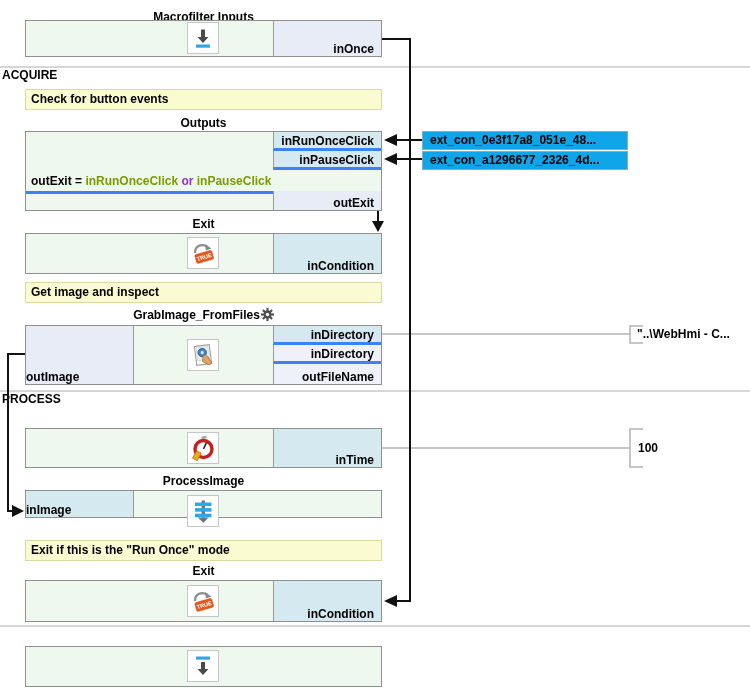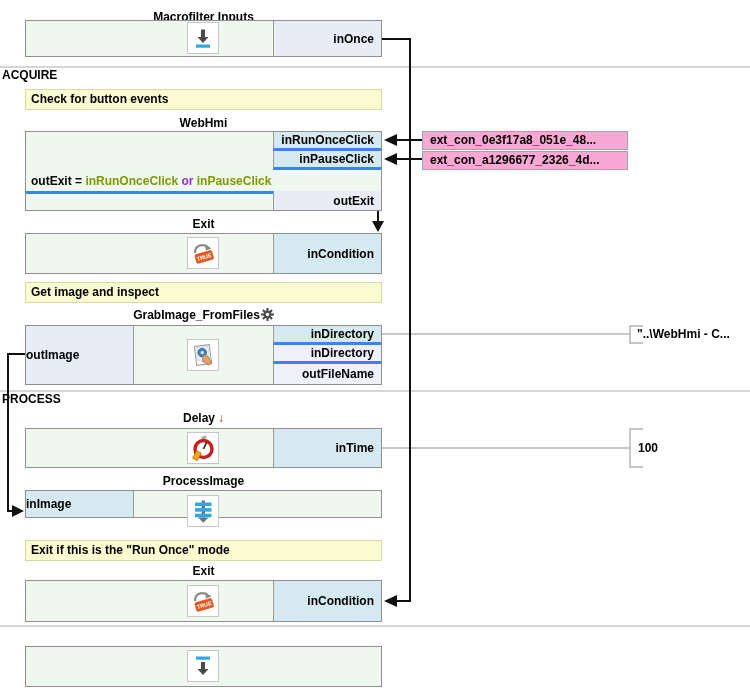--- a/index.html
+++ b/index.html
@@ -6,34 +6,34 @@
   .canvas{
     position:relative;width:750px;height:693px;background:#ffffff;overflow:hidden;
     font-family:"Liberation Sans",sans-serif;font-size:12px;font-weight:bold;color:#000;
   }
   .divider{position:absolute;left:0;width:750px;height:2px;background:#d6d6d6;}
   .section-label{position:absolute;left:2px;height:14px;line-height:14px;}
   .btitle{position:absolute;left:25px;width:357px;text-align:center;height:14px;line-height:14px;white-space:nowrap;}
   .btitle svg{vertical-align:-2px;margin-left:1px;}
   .block{position:absolute;left:25px;width:357px;background:#eef8ee;border:1px solid #8f8f8f;box-sizing:border-box;}
   .iconbox{position:absolute;width:32px;height:32px;background:#fff;border:1px solid #c6c6c6;box-sizing:border-box;display:flex;align-items:center;justify-content:center;}
-  .pr{position:absolute;box-sizing:border-box;display:flex;align-items:center;white-space:nowrap;}
+  .pr{position:absolute;box-sizing:border-box;display:flex;align-items:flex-end;white-space:nowrap;}
   .pr.rt{justify-content:flex-end;padding-right:7px;}
   .pr.lf{justify-content:flex-start;}
   .cyan{background:#d5eaf0;}
   .lav{background:#e8ecf7;}
   .pale{background:#eef1f9;}
   .bl{border-left:1px solid #9a9a9a;}
   .br{border-right:1px solid #9a9a9a;}
   .bb{border-bottom:3px solid #3b82f6;}
   .expr{position:absolute;left:0;right:0;display:flex;align-items:center;padding-left:5px;white-space:pre;}
   .expr .idok{color:#7a9b00;}
   .expr .opor{color:#9b30c9;}
   .comment{position:absolute;left:25px;width:357px;height:21px;background:#fbfbd1;border:1px solid #d9d9a4;box-sizing:border-box;line-height:19px;padding-left:5px;}
-  .extlabel{position:absolute;left:422px;width:206px;height:19px;background:#f9a8d4;border:1px solid #94a8ae;box-sizing:border-box;line-height:17px;padding-left:7px;}
+  .extlabel{position:absolute;left:422px;width:206px;height:19px;background:#0ea5e9;border:1px solid #94a8ae;box-sizing:border-box;line-height:17px;padding-left:7px;}
   .value-text{position:absolute;height:17px;line-height:17px;white-space:nowrap;}
   .overlay{position:absolute;left:0;top:0;z-index:10;pointer-events:none;}
   .dly-arrow{color:#8c3b10;margin-left:3px;}
 </style>
 </head>
 <body>
 
 <div class="canvas">
 
   <div class="divider" style="top:66px"></div>
@@ -54,21 +54,21 @@
         <polygon points="5.5,10 16.5,10 11,16" fill="#4a4a4a"></polygon>
         <rect x="4" y="17.5" width="14" height="3.2" fill="#2fa7e0"></rect>
       </svg>
     </div>
   </div>
 
   <div class="comment" style="top:89px">
     <span>Check for button events</span>
   </div>
 
-  <div class="btitle" style="top:116px">WebHmi</div>
+  <div class="btitle" style="top:116px">Outputs</div>
   <div class="block" style="top:131px;height:80px">
     <div class="pr rt cyan bl bb" style="left:247px;right:0;top:0;height:19px">
       <span>inRunOnceClick</span>
     </div>
     <div class="pr rt cyan bl bb" style="left:247px;right:0;top:19px;height:19px">
       <span>inPauseClick</span>
     </div>
     <div class="expr bb" style="top:38px;height:21px">
       <span>outExit</span><span> </span><span>=</span><span> </span><span class="idok">inRunOnceClick</span><span> </span><span class="opor">or</span><span> </span><span class="idok">inPauseClick</span>
     </div>
@@ -134,21 +134,20 @@
       <span>inDirectory</span>
     </div>
     <div class="pr rt pale bl bb" style="left:247px;right:0;top:19px;height:19px">
       <span>inDirectory</span>
     </div>
     <div class="pr rt pale bl" style="left:247px;right:0;top:38px;height:20px">
       <span>outFileName</span>
     </div>
   </div>
 
-  <div class="btitle" style="top:411px"><span>Delay</span><span class="dly-arrow">↓</span></div>
   <div class="block" style="top:428px;height:40px">
     <div class="pr rt cyan bl" style="left:247px;right:0;top:0;bottom:0">
       <span>inTime</span>
     </div>
     <div class="iconbox" style="left:161px;top:3px">
       <svg width="26" height="26" viewBox="0 0 26 26">
         <rect x="11.5" y="1" width="5" height="3" fill="#aaaaaa" transform="rotate(-15 14 2.5)"></rect>
         <circle cx="13.5" cy="14" r="8.5" fill="#ffffff" stroke="#c81e1e" stroke-width="3.4"></circle>
         <line x1="13.5" y1="14" x2="16.5" y2="7.5" stroke="#222222" stroke-width="1.6"></line>
         <g transform="rotate(28 7 21)">

